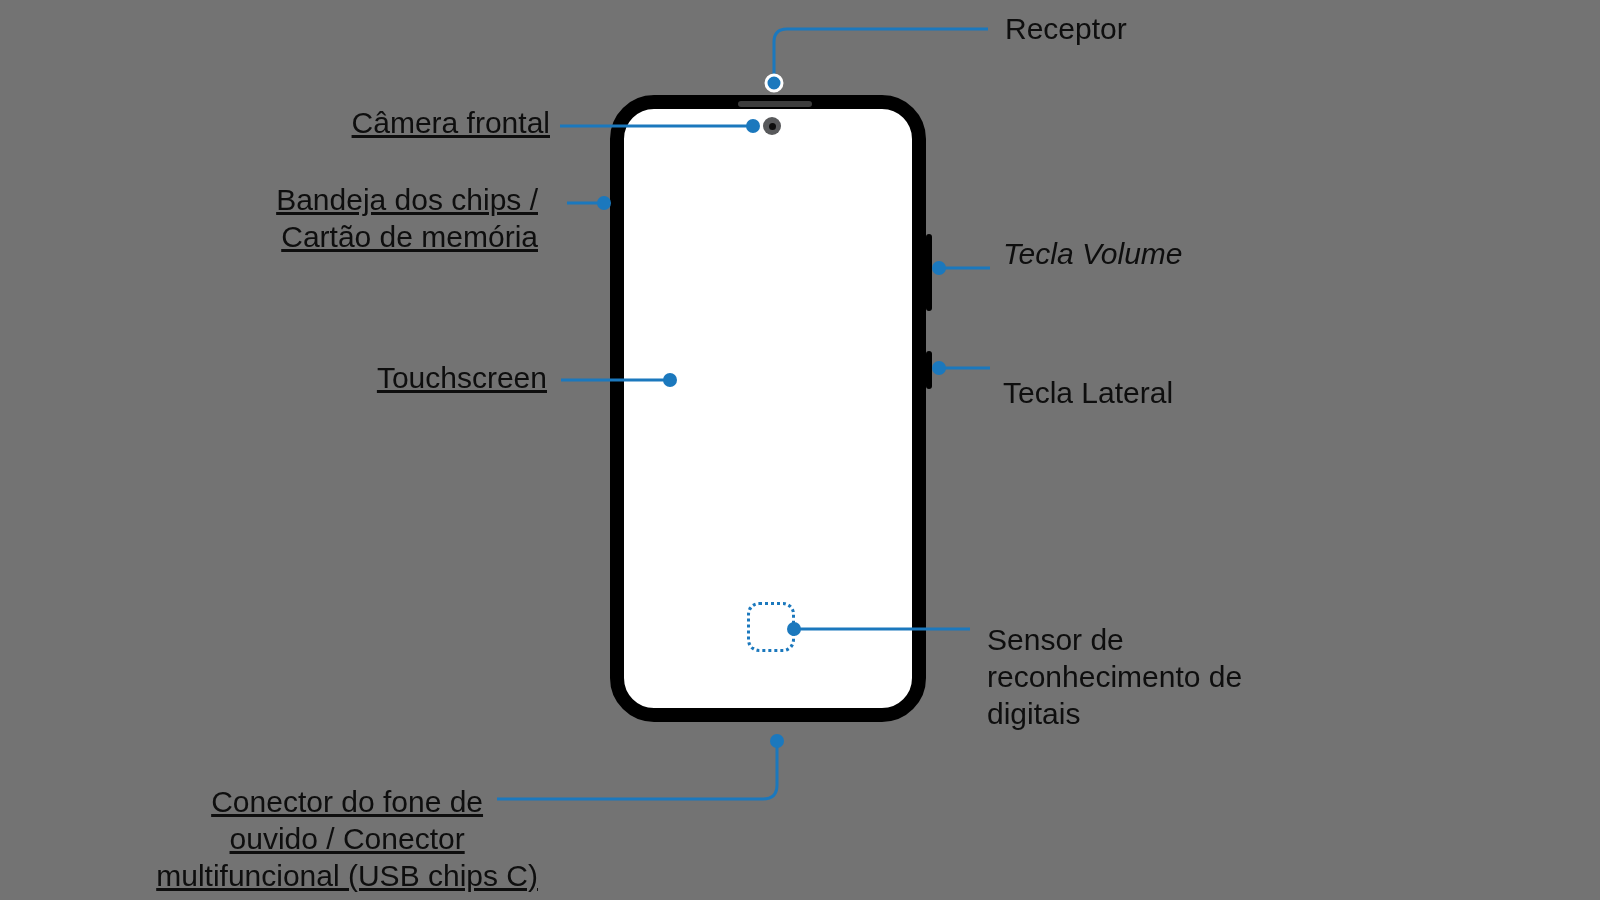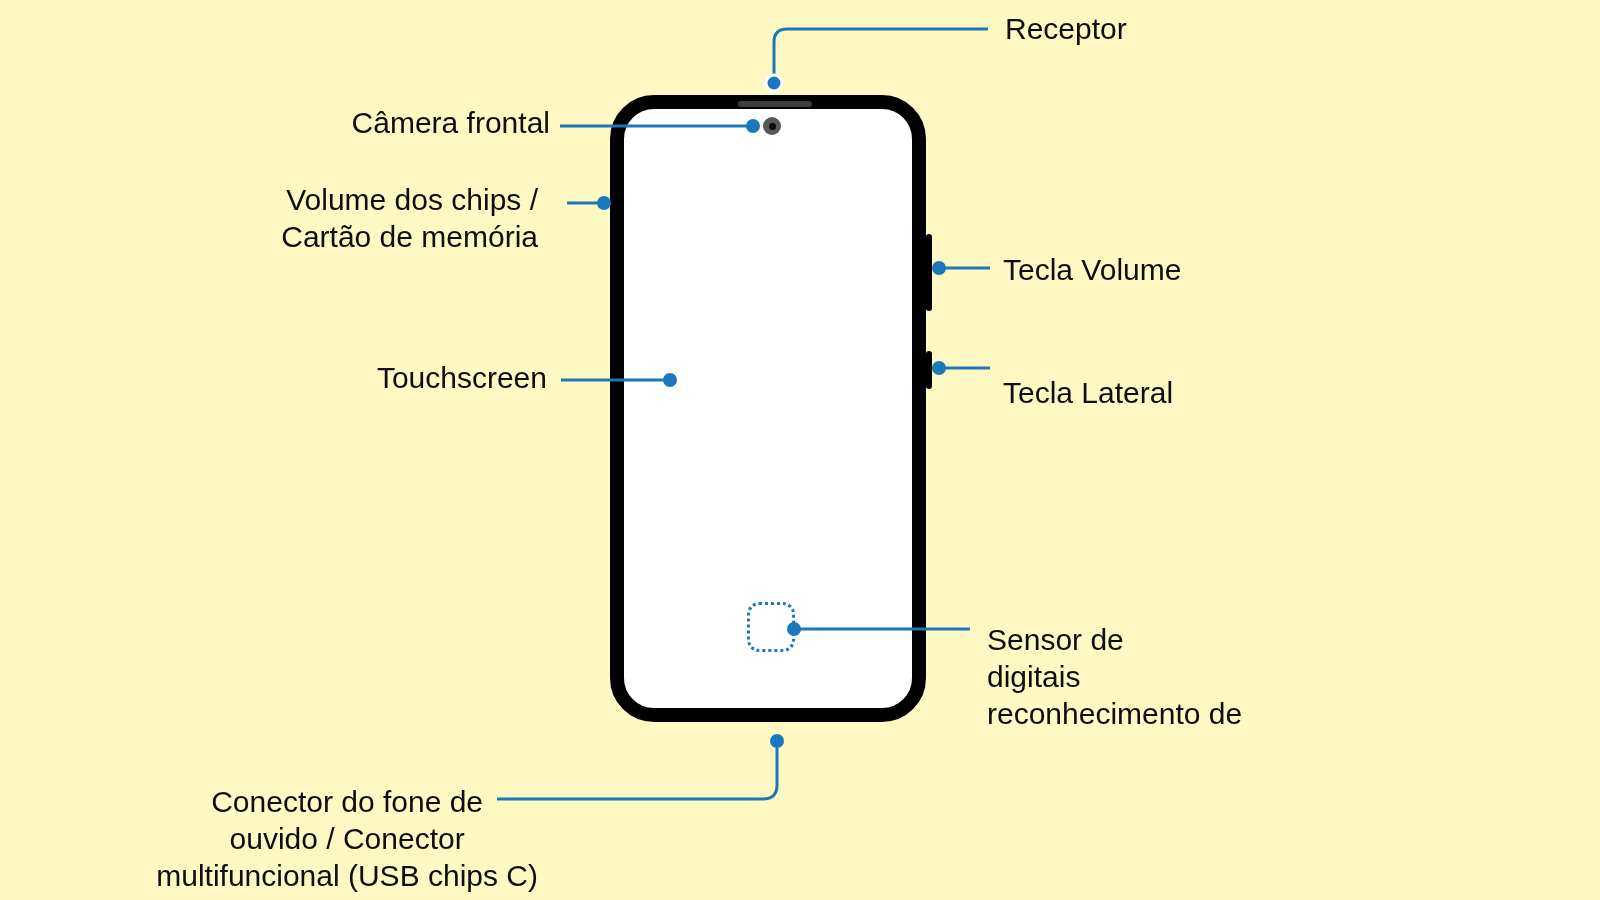--- a/index.html
+++ b/index.html
@@ -8,21 +8,21 @@
     width: 1600px;
     height: 900px;
     background: #ffffff;
     font-family: "Liberation Sans", sans-serif;
     overflow: hidden;
   }
   .stage {
     position: relative;
     width: 1600px;
     height: 900px;
-    background: #fef9c3;
+    background: #737373;
   }
   
   .phone-body {
     position: absolute;
     left: 610px; top: 95px;
     width: 316px; height: 627px;
     box-sizing: border-box;
     border: 14px solid #000000;
     border-radius: 44px;
     background: #ffffff;
@@ -79,21 +79,21 @@
     pointer-events: none;
   }
   
   .lbl {
     position: absolute;
     font-size: 30px;
     line-height: 37px;
     color: #0e0e0e;
     white-space: nowrap;
   }
-  .lbl.right-align { text-align: right; }
+  .lbl.right-align { text-align: right; text-decoration: underline; }
 </style>
 </head>
 <body>
 
 <div class="stage">
 
   <div class="phone-body"></div>
   <div class="receiver-slit"></div>
   <div class="front-camera">
     <div class="lens"></div>
@@ -123,34 +123,34 @@
       <circle cx="794" cy="629" r="7"></circle>
       <circle cx="777" cy="741" r="7"></circle>
     </g>
   </svg>
 
   <div class="lbl" style="left:1005px; top:10px;">Receptor</div>
 
   <div class="lbl right-align" style="right:1050px; top:104px;">Câmera frontal</div>
 
   <div class="lbl right-align" style="right:1062px; top:181px;">
-    <div>Volume dos chips /</div>
+    <div>Bandeja dos chips /</div>
     <div>Cartão de memória</div>
   </div>
 
   <div class="lbl right-align" style="right:1053px; top:359px;text-align:right;">Touchscreen</div>
 
-  <div class="lbl" style="left:1003px; top:251px;">Tecla Volume</div>
+  <div class="lbl" style="left:1003px; top:235px;font-style:italic;">Tecla Volume</div>
 
   <div class="lbl" style="left:1003px; top:351px;margin-top:23px;">Tecla Lateral</div>
 
   <div class="lbl" style="left:987px; top:604px;margin-top:17px;">
     <div>Sensor de</div>
+    <div>reconhecimento de</div>
     <div>digitais</div>
-    <div>reconhecimento de</div>
   </div>
 
   <div class="lbl right-align" style="right:1062px; top:783px;text-align:center;">
     <div>Conector do fone de</div>
     <div>ouvido / Conector</div>
     <div>multifuncional (USB chips C)</div>
   </div>
 
 </div>
 

